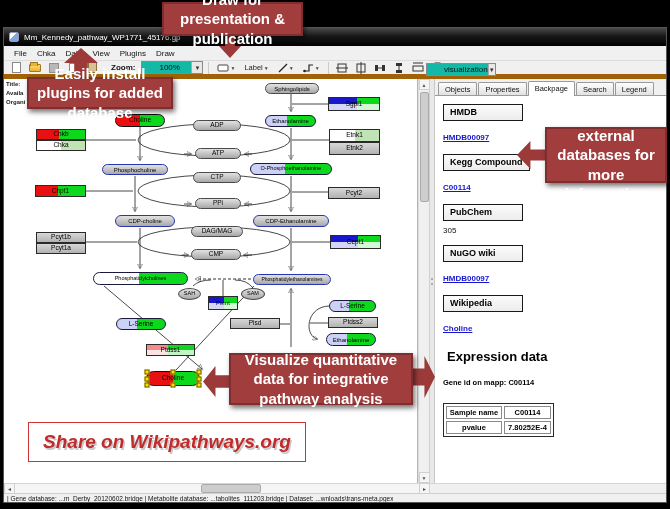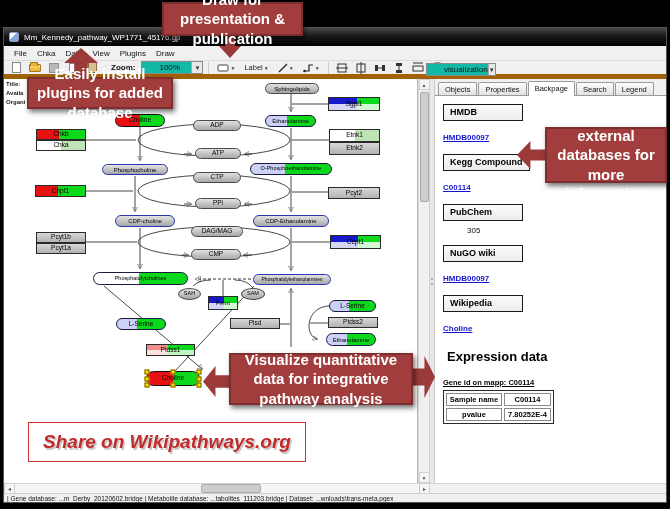--- a/index.html
+++ b/index.html
@@ -62,23 +62,23 @@
 
   
   .sidebar{flex:1 1 auto;background:#fff;display:flex;flex-direction:column;min-width:0;border-left:1px solid #c8c8c8;}
   .tabsrow{height:16px;background:#f0f0f0;display:flex;align-items:flex-end;padding:2px 0 0 3px;gap:1px;flex:0 0 auto;}
   .tab{font-size:7.5px;color:#111;background:linear-gradient(#fdfdfd,#e2e2e2);border:1px solid #9a9a9a;border-bottom:none;border-radius:2px 2px 0 0;padding:2px 6px 1px;}
   .tab.active{background:#fff;font-weight:normal;position:relative;top:1px;padding-bottom:3px;}
   .bpcontent{flex:1 1 auto;background:#fff;border-top:1px solid #9a9a9a;padding:8px 0 0 8px;overflow:hidden;}
   .bp-section{margin-bottom:10px;}
   .bp-header{width:fit-content;min-width:80px;border:1px solid #1a1a1a;background:linear-gradient(#fbfbfb,#ececec);font-size:9px;font-weight:bold;color:#000;padding:2px 6px 3px;margin-bottom:5px;}
   .bp-link{font-size:8px;color:#1515d0;text-decoration:underline;font-weight:bold;display:inline-block;}
-  .bp-text{font-size:8px;color:#111;margin-left:24px;}
+  .bp-text{font-size:8px;color:#111;}
   .exp-head{font-size:13px;font-weight:bold;color:#000;margin:14px 4px 14px;}
-  .geneid{font-size:7.5px;font-weight:bold;color:#000;margin-bottom:3px;text-decoration:underline;}
+  .geneid{font-size:7.5px;font-weight:bold;color:#000;margin-bottom:16px;}
   .exp-table{border:1px solid #2a2a2a;background:#fff;width:fit-content;padding:1px;}
   .exp-row{display:flex;}
   .exp-cell{border:1px solid #8a8a8a;margin:1px;width:56px;height:13px;display:flex;align-items:center;justify-content:center;font-size:7.5px;font-weight:bold;color:#000;}
   .exp-cell.c2{width:47px;}
 
   
   .hscrollrow{height:10px;display:flex;flex:0 0 auto;background:#f0f0f0;border-top:1px solid #d5d5d5;}
   .hscroll{width:426px;display:flex;align-items:center;background:#f0f0f0;flex:0 0 auto;}
   .htrack{flex:1;height:9px;position:relative;background:#f5f5f5;}
   .hthumb{position:absolute;left:46%;top:0;width:60px;height:9px;background:#cdcdcd;border:1px solid #aaa;border-radius:2px;}

